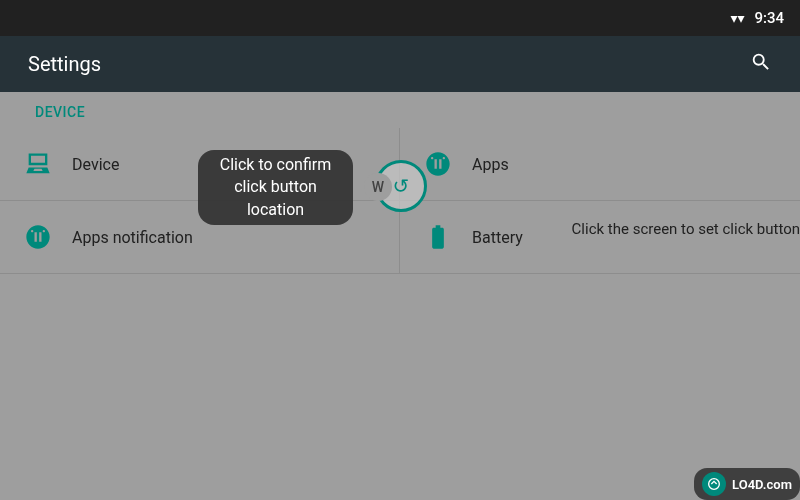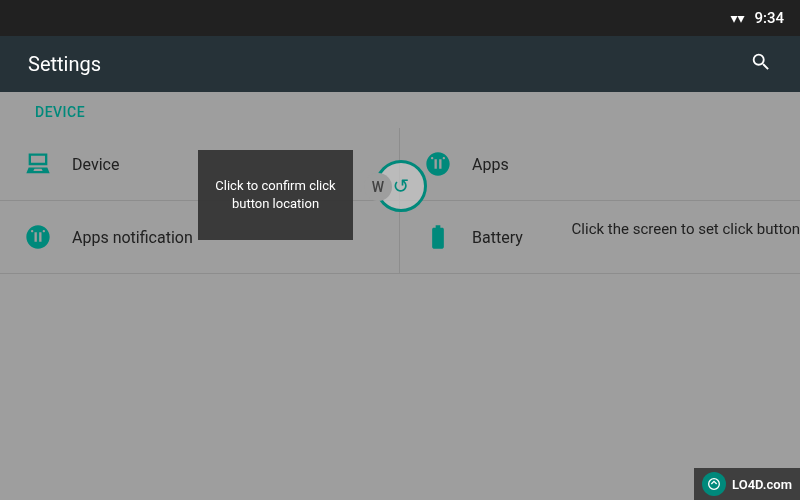--- a/index.html
+++ b/index.html
@@ -117,23 +117,23 @@
       font-weight: 400;
     }
 
     
     #tooltip-popup {
       position: absolute;
       top: 58px;
       left: 198px;
       background: rgba(50,50,50,0.92);
       color: white;
-      font-size: 13px;
-      padding: 27px 14px;
-      border-radius: 0;
+      font-size: 16px;
+      padding: 4px 14px;
+      border-radius: 16px;
       max-width: 155px;
       text-align: center;
       line-height: 1.4;
       z-index: 10;
     }
 
     
     #click-indicator {
       position: absolute;
       top: 68px;
@@ -193,20 +193,21 @@
     
     #watermark {
       position: absolute;
       bottom: 0;
       right: 0;
       background: rgba(0,0,0,0.6);
       padding: 4px 8px;
       display: flex;
       align-items: center;
       gap: 6px;
+      border-radius: 13px;
     }
     #watermark-logo {
       width: 24px;
       height: 24px;
       background: #00897b;
       border-radius: 50%;
       display: flex;
       align-items: center;
       justify-content: center;
     }

